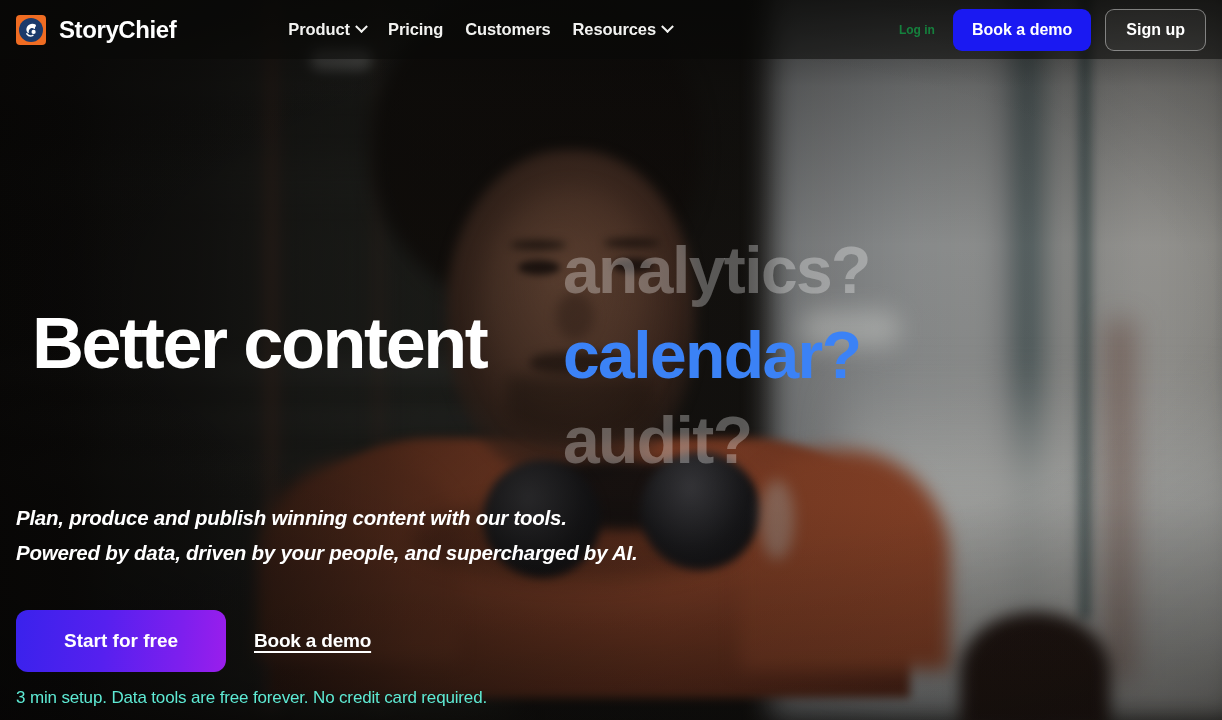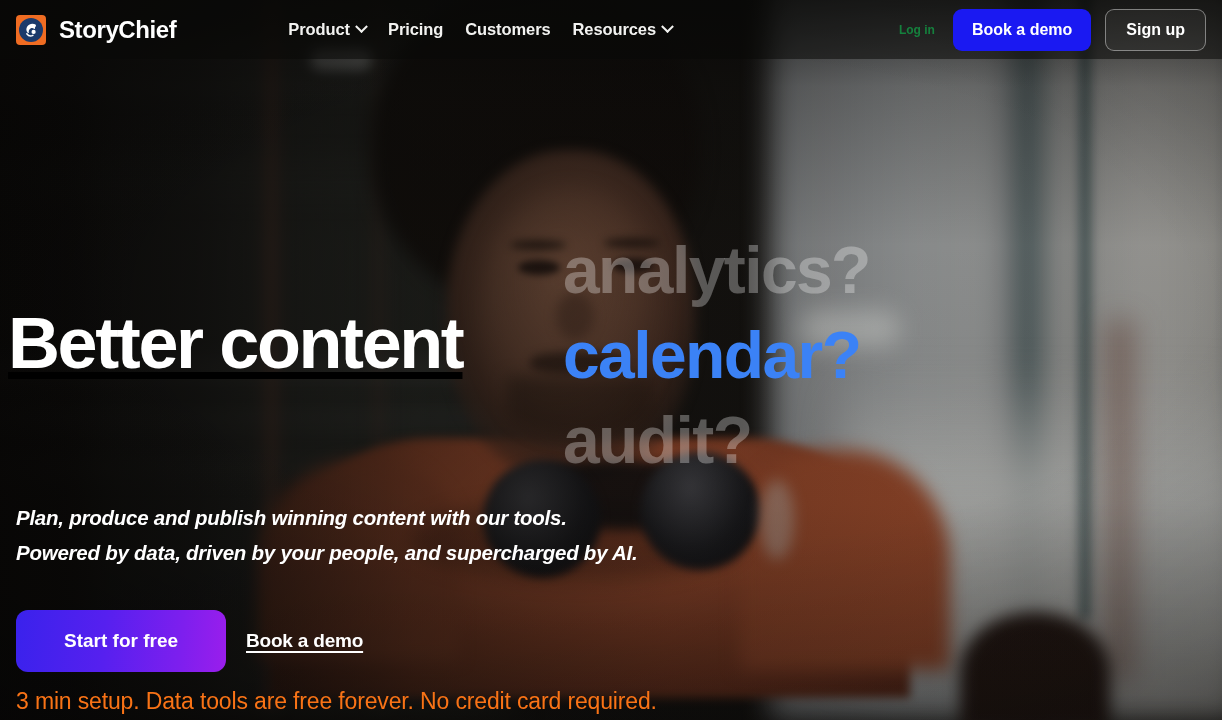--- a/index.html
+++ b/index.html
@@ -149,35 +149,35 @@
     border:1px solid rgba(255,255,255,.42); border-radius:9px; padding:11px 20px; cursor:pointer;
     font-family:inherit; white-space:nowrap; }
 
   
   .words { position:absolute; left:563px; top:228px; z-index:10; width:480px; }
   .word { font-size:66px; font-weight:800; line-height:85px; letter-spacing:-1.6px; white-space:nowrap; }
   .w-dim  { color:rgba(255,255,255,.30); }
   .w-live { color:#3b82f6; }
 
   
-  .hero { position:absolute; left:8px; top:300px; z-index:20;text-decoration:underline; }
+  .hero { position:absolute; left:32px; top:300px; z-index:20; }
   .hl { color:#fff; font-size:72px; font-weight:800; line-height:86px; letter-spacing:-2.4px; white-space:nowrap; }
 
   .sub { position:absolute; left:16px; top:500px; z-index:20; }
   .sub p { color:#fff; font-size:20.5px; font-weight:600; line-height:35px; letter-spacing:-.25px; white-space:nowrap;font-style:italic; }
 
-  .ctas { position:absolute; left:16px; top:610px; z-index:20; display:flex; align-items:center; gap:20px; }
+  .ctas { position:absolute; left:16px; top:610px; z-index:20; display:flex; align-items:center; gap:28px; }
   .btn-start { background:linear-gradient(95deg,#3a22ec 0%, #5620ef 42%, #7d1fee 78%, #9a1eec 100%);
     color:#fff; font-size:19px; font-weight:700; border:none; border-radius:12px;
     padding:0 34px; height:62px; min-width:210px; cursor:pointer; font-family:inherit; }
   .link-demo { color:#fff; font-size:19px; font-weight:600; text-decoration:underline;
     text-underline-offset:4px; text-decoration-thickness:2px; cursor:pointer; letter-spacing:-.2px; }
 
-  .note { position:absolute; left:16px; top:688px; z-index:20; color:#f97316;
-    font-size:23px; font-weight:500; letter-spacing:-.15px; white-space:nowrap; }
+  .note { position:absolute; left:16px; top:688px; z-index:20; color:#5eead4;
+    font-size:17px; font-weight:500; letter-spacing:-.15px; white-space:nowrap; }
 </style>
 </head>
 <body>
 
 <div class="page">
 
   <div class="photo">
     <div class="ph-layer">
       <div class="glass-mid"></div>
       <div class="win-right"></div>

